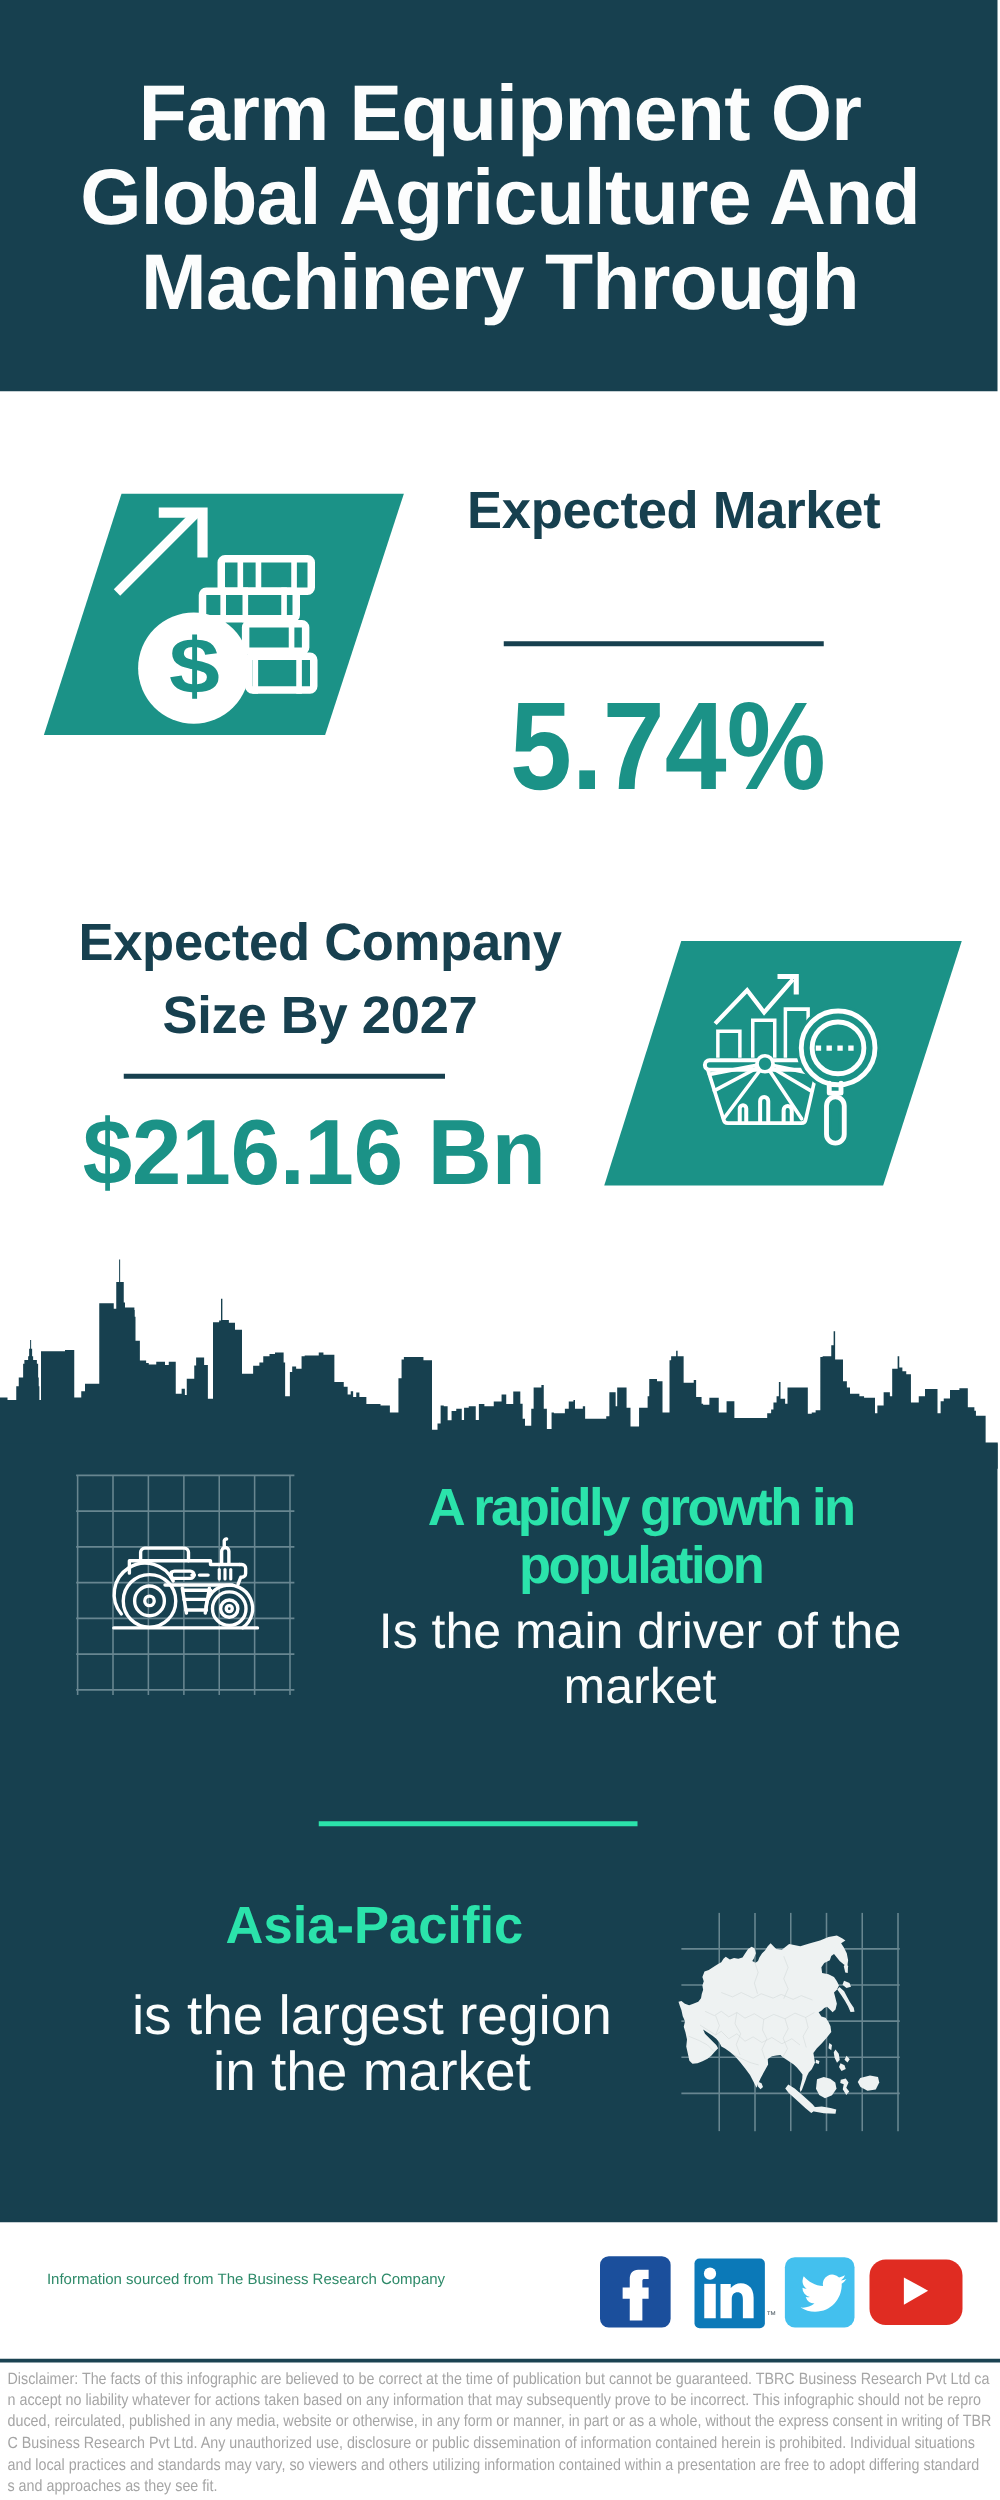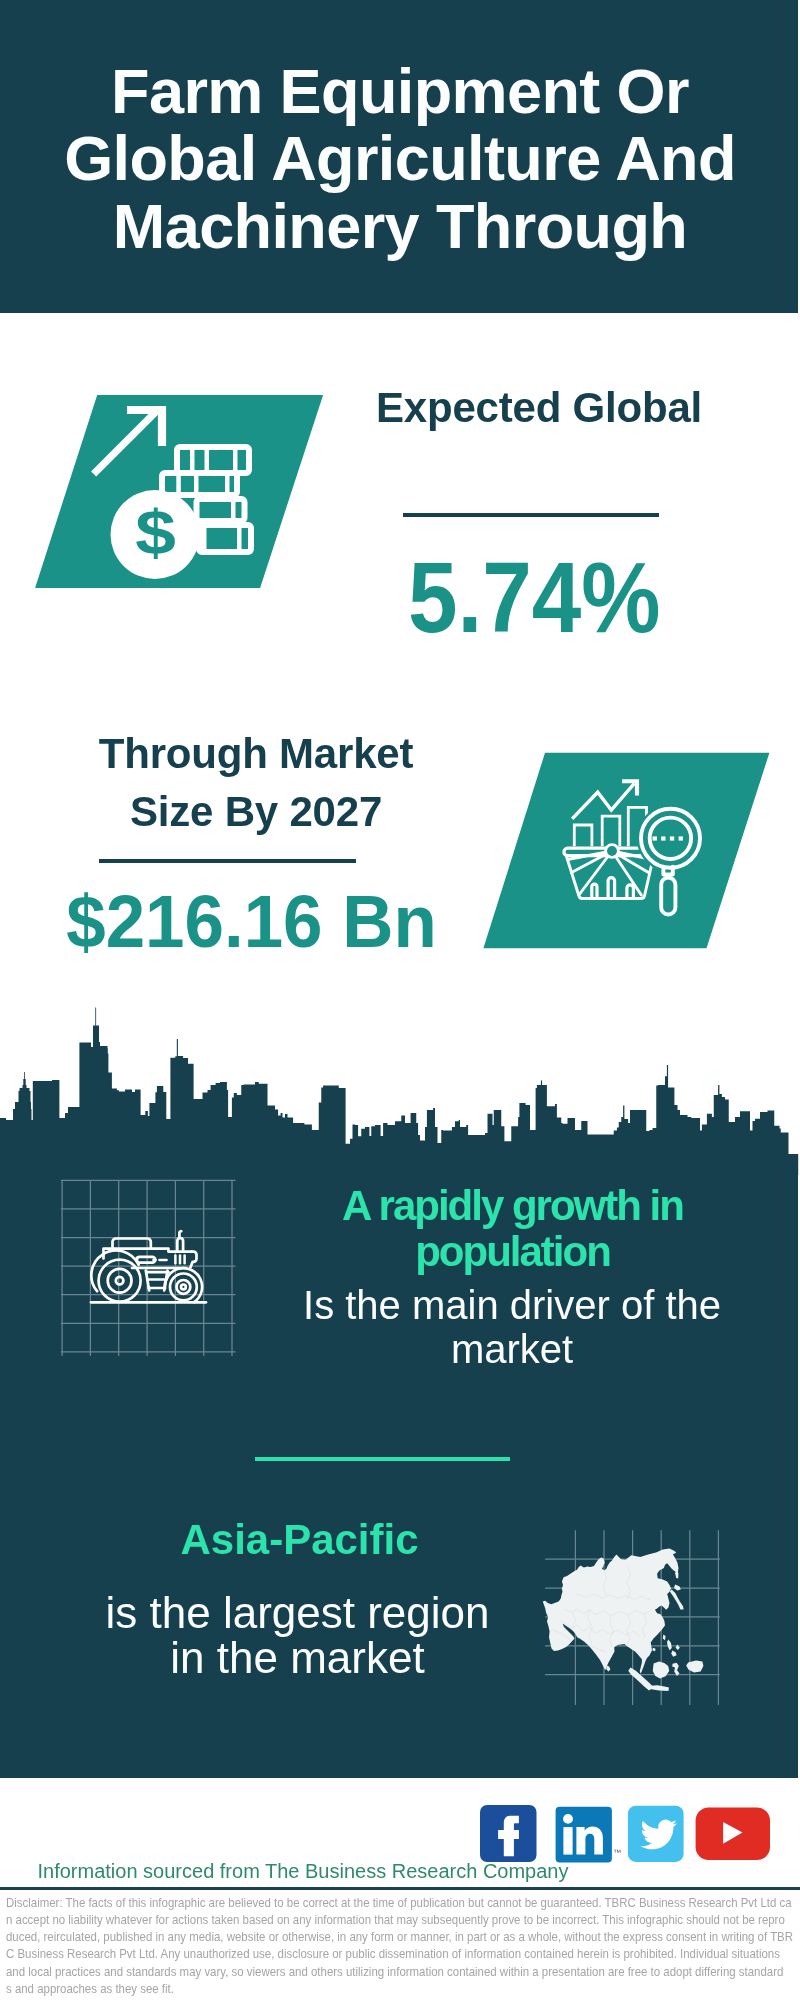--- a/index.html
+++ b/index.html
@@ -46,22 +46,22 @@
   #driver-body span{display:block;}
   #mid-rule{left:254.5px;top:1457px;width:255.5px;}
   #region-hl{left:-0.5px;top:1517px;width:600px;text-align:center;line-height:46px;letter-spacing:0;}
   #region-hl span{display:block;}
   #region-body{left:-2.5px;top:1589.5px;width:600px;text-align:center;
                font-size:44px;line-height:45.7px;}
   #region-body span{display:block;}
 
   
   #footer{left:0;top:1778px;width:800px;height:222px;background:#ffffff;}
-  #source-block{left:37.5px;top:1814px;color:#2e8a69;font-size:20px;line-height:18px;
-                white-space:nowrap;margin-top:48px;}
+  #source-block{left:37.5px;top:1814px;color:#2e8a69;font-size:12px;line-height:18px;
+                white-space:nowrap;}
   #source-block span{display:block;}
   #disc-rule{left:0;top:1886.8px;width:800px;height:3.5px;background:#1b4352;}
   #disclaimer{left:6.4px;top:1893.9px;width:900px;color:#a5a5a5;font-size:13px;
               line-height:17.15px;letter-spacing:0;white-space:nowrap;
               transform:scaleX(0.88);transform-origin:0 0;}
   #disclaimer span{display:block;}
 </style>
 </head>
 <body>
 
@@ -94,21 +94,21 @@
     <rect x="231" y="496" width="4.5" height="28"></rect>
      data-interactable="false"/&gt;
     <rect x="237" y="522" width="4.5" height="33"></rect>
     <rect x="202" y="522" width="4.5" height="33"></rect>
   </g>
   <circle cx="155" cy="534.5" r="44.5" fill="#ffffff"></circle>
   <text x="155.6" y="554.5" text-anchor="middle" fill="#1b9287" font-family="Liberation Sans, sans-serif" font-weight="bold" font-size="63" transform="translate(155.6,0) scale(1.16,1) translate(-155.6,0)">$</text>
 </svg>
 
 <div id="growth-heading" class="abs stat-heading">
- <span>Expected Global</span>
+ <span>Expected Market</span>
 </div>
 <div id="growth-rule" class="rule"></div>
 <div id="growth-value" class="stat-value">5.74%</div>
 
 <svg class="abs" style="left:478px;top:748px" width="298" height="208" viewBox="478 748 298 208">
   <polygon points="545,752.8 769.4,752.8 706.5,948.3 483.4,948.3" fill="#1b9287"></polygon>
   <g stroke="#ffffff" fill="none" stroke-width="2.8" stroke-linecap="butt" stroke-linejoin="miter">
     <polyline points="572.1,818.9 597.7,792.2 611.3,810.0 634.4,783.4" stroke-width="3.4"></polyline>
     <polyline points="622.0,781.2 637.0,781.2 637.0,795.6" stroke-width="4.1"></polyline>
     <path d="M574.3,846.2 L574.3,825.0 L591.9,825.0 L591.9,846.2"></path>
@@ -145,21 +145,21 @@
   </g>
   <g fill="#ffffff">
     <rect x="652.6" y="836.4" width="4.3" height="4.2"></rect>
     <rect x="661.2" y="836.4" width="4.3" height="4.2"></rect>
     <rect x="669.9" y="836.4" width="4.3" height="4.2"></rect>
     <rect x="678.6" y="836.4" width="4.3" height="4.2"></rect>
   </g>
 </svg>
 
 <div id="size-heading" class="abs stat-heading">
- <span>Through Market</span>
+ <span>Expected Company</span>
  <span>Size By 2027</span>
 </div>
 <div id="size-rule" class="rule"></div>
 <div id="size-value" class="stat-value">$216.16 Bn</div>
 
 <svg id="skyline" class="abs" viewBox="0 0 800 175" width="800" height="175">
     <polygon points="0,118 6,118 6,120 13,120 13,109 15,109 15,102 18.5,102 18.5,91 19.5,91 19.5,88 22.5,88 22.5,85 23.3,85 23.3,79 24.1,79 24.1,72 24.9,72 24.9,79 25.7,79 25.7,85 26.5,85 26.5,88 29.5,88 29.5,91 30.5,91 30.5,102 31,102 31,109 31.5,109 31.5,120 32.8,120 32.8,81 52,81 52,80 59.4,80 59.4,118 65,118 65,113 68,113 68,107 79.4,107 79.4,42.5 91,42.5 91,47 93,47 93,25.5 95.3,25.5 95.3,7.5 96.1,7.5 96.1,25.5 99,25.5 99,42 100,42 100,46 107.5,46 107.5,48 107.8,48 107.8,53.4 108.4,53.4 108.4,72.5 111.9,72.5 111.9,88.4 116.9,88.4 116.9,90.3 119,90.3 119,91.6 125,91.6 125,89.4 132,89.4 132,91.9 135,91.9 135,89.4 140.6,89.4 140.6,115 145.3,115 145.3,111 147.9,111 147.9,116 149.4,116 149.4,103 155.4,103 155.4,92.3 156.9,92.3 156.9,85.9 163.3,85.9 163.3,91.9 166.3,91.9 166.3,118.9 170.4,118.9 170.4,57.8 175.3,57.8 175.3,56.3 176.8,56.3 176.8,39 177.9,39 177.9,55.9 183.1,55.9 183.1,58.1 188,58.1 188,63.8 193.6,63.8 193.6,99 202.5,99 202.5,92.5 207.5,92.5 207.5,90 210.6,90 210.6,85 215.6,85 215.6,83.1 220,83.1 220,81.9 226.9,81.9 226.9,90 228.1,90 228.1,116.9 231.9,116.9 231.9,97.5 233.75,97.5 233.75,93.1 236.9,93.1 236.9,95 241.25,95 241.25,85 243.75,85 243.75,84.4 255,84.4 255,81.9 258.75,81.9 258.75,83.75 267.5,83.75 267.5,105.6 275,105.6 275,109.4 278.1,109.4 278.1,115.6 280.6,115.6 280.6,113 282.5,113 282.5,117.5 285,117.5 285,114 287.5,114 287.5,117.5 293.1,117.5 293.1,123.1 304.4,123.1 304.4,124.4 311.9,124.4 311.9,130 318.75,130 318.75,102.5 321.25,102.5 321.25,87.5 323.1,87.5 323.1,85.6 338.75,85.6 338.75,88.1 345.6,88.1 345.6,143.75 350,143.75 350,138.75 352.5,138.75 352.5,124.4 355,124.4 355,125 358.1,125 358.1,136.25 361.25,136.25 361.25,128.75 365,128.75 365,127 369.4,127 369.4,136 371.25,136 371.25,126.25 375,126.25 375,125 380.6,125 380.6,136 383.1,136 383.1,123.1 387.5,123.1 387.5,125 395,125 395,121.25 401.25,121.25 401.25,115.6 405,115.6 405,123.1 410.6,123.1 410.6,113.1 416.25,113.1 416.25,123 418.1,123 418.1,135 420,135 420,140.6 425,140.6 425,127 426.9,127 426.9,110 433.1,110 433.1,108 435,108 435,127 437.5,127 437.5,143.1 441.25,143.1 441.25,130 443.1,130 443.1,130.6 451.9,130.6 451.9,127 455,127 455,121.25 458.75,121.25 458.75,120 460,120 460,127 466.25,127 466.25,125 468.1,125 468.1,135 485,135 485,133 487.5,133 487.5,113.75 492.5,113.75 492.5,125 493.75,125 493.75,110 501.25,110 501.25,126.25 504.4,126.25 504.4,141.25 511.25,141.25 511.25,126.25 518.1,126.25 518.1,117 519.4,117 519.4,103.1 525.6,103.1 525.6,105 530,105 530,130 535.6,130 535.6,88.1 536.9,88.1 536.9,85 540.9,85 540.9,80.6 542.1,80.6 542.1,85 546.9,85 546.9,106.25 555,106.25 555,104 556.9,104 556.9,117.5 561.25,117.5 561.25,123 562.5,123 562.5,123.75 567.5,123.75 567.5,118.1 575,118.1 575,130 581.25,130 581.25,121 587.5,121 587.5,134.4 613.75,134.4 613.75,130.6 616.9,130.6 616.9,127.5 618.75,127.5 618.75,122 621.25,122 621.25,116.9 623.1,116.9 623.1,105.6 624.4,105.6 624.4,119 628.1,119 628.1,123 630,123 630,110 646.25,110 646.25,131 649.4,131 649.4,130 652.5,130 652.5,128.1 656.25,128.1 656.25,85.6 658.1,85.6 658.1,85 665,85 665,76.25 666.9,76.25 666.9,65 668.1,65 668.1,87.5 674.4,87.5 674.4,105 677.5,105 677.5,110 680,110 680,115 687.5,115 687.5,117 691.25,117 691.25,118.1 700,118.1 700,130.6 701.9,130.6 701.9,124.4 706.9,124.4 706.9,113.75 711.9,113.75 711.9,117 713.75,117 713.75,95 718.1,95 718.1,85 719.4,85 719.4,94 721.9,94 721.9,97 725,97 725,99.4 728.75,99.4 728.75,121.9 735,121.9 735,116.9 740,116.9 740,111.25 750,111.25 750,130.6 752.5,130.6 752.5,121 755,121 755,118.75 760,118.75 760,111.9 767.5,111.9 767.5,110.6 774.25,110.6 774.25,125.75 779.5,125.75 779.5,128.5 780.75,128.5 780.75,132.5 788.5,132.5 788.5,154 798.2,154 798.2,176 0,176" fill="#17404f"></polygon>
   </svg>
 <div id="darkbody" class="abs"></div>
 

